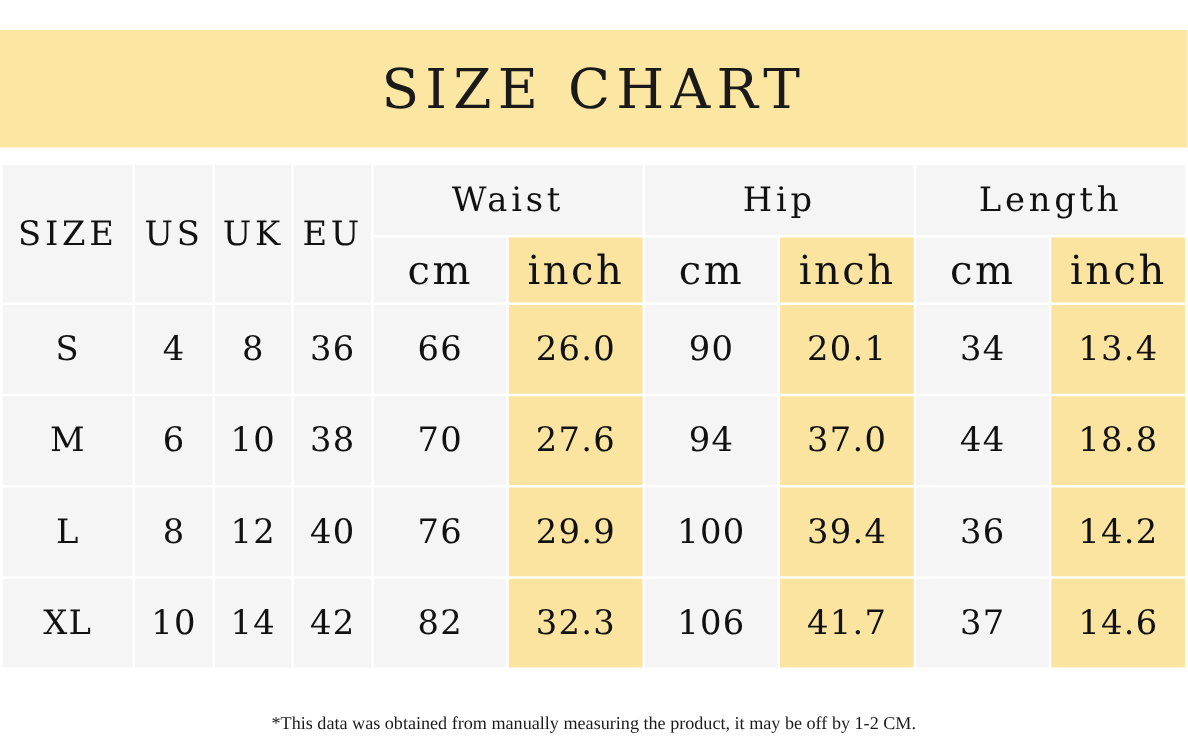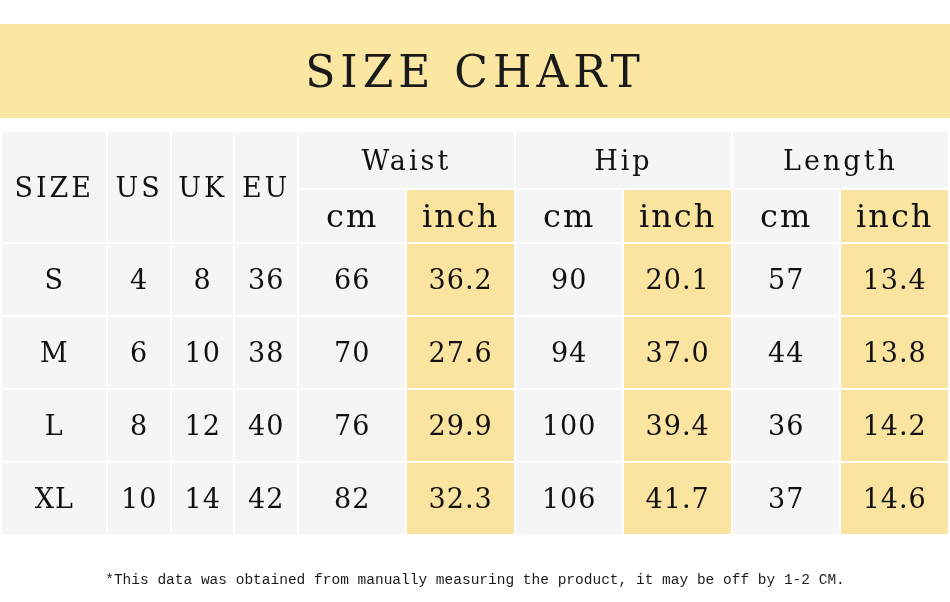--- a/index.html
+++ b/index.html
@@ -93,21 +93,21 @@
   .c-eu   { width: 62px; }
   .c-cm   { width: 106px; }
   .c-in   { width: 106px; }
   
   .footnote {
     position: absolute;
     left: 0;
     bottom: 14px;
     width: 950px;
     text-align: center;
-    font-family: Liberation Mono, monospace;
+    font-family: Liberation Serif, serif;
     font-size: 14.5px;
     color: #1a1a1a;
     letter-spacing: 0px;
   }
 </style>
 </head>
 <body>
 
 <div class="page">
 
@@ -148,37 +148,37 @@
           <th class="hdr-sub hl">inch</th>
         </tr>
       </thead>
       <tbody>
         <tr class="body-row">
           <td>S</td>
           <td>4</td>
           <td>8</td>
           <td>36</td>
           <td>66</td>
-          <td class="hl">36.2</td>
+          <td class="hl">26.0</td>
           <td>90</td>
           <td class="hl">20.1</td>
-          <td>57</td>
+          <td>34</td>
           <td class="hl">13.4</td>
         </tr>
         <tr class="body-row">
           <td>M</td>
           <td>6</td>
           <td>10</td>
           <td>38</td>
           <td>70</td>
           <td class="hl">27.6</td>
           <td>94</td>
           <td class="hl">37.0</td>
           <td>44</td>
-          <td class="hl">13.8</td>
+          <td class="hl">18.8</td>
         </tr>
         <tr class="body-row">
           <td>L</td>
           <td>8</td>
           <td>12</td>
           <td>40</td>
           <td>76</td>
           <td class="hl">29.9</td>
           <td>100</td>
           <td class="hl">39.4</td>

